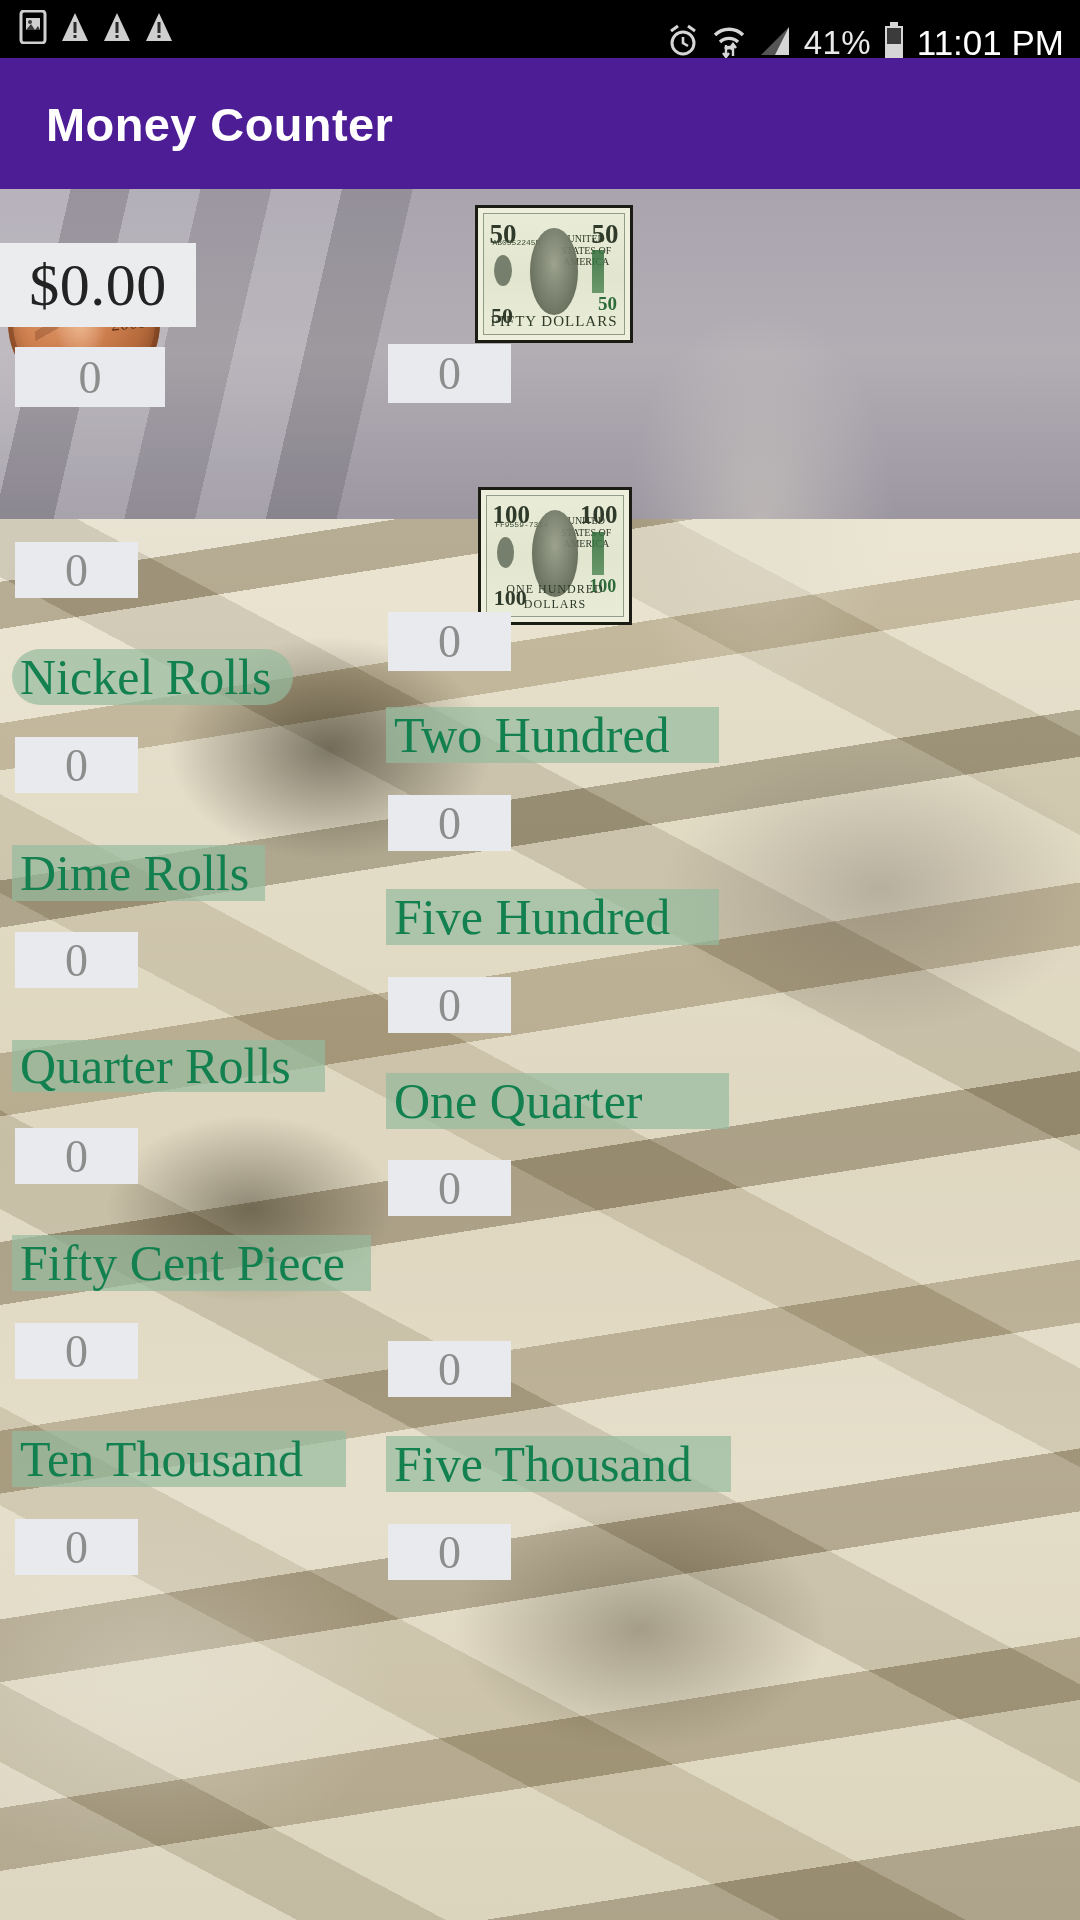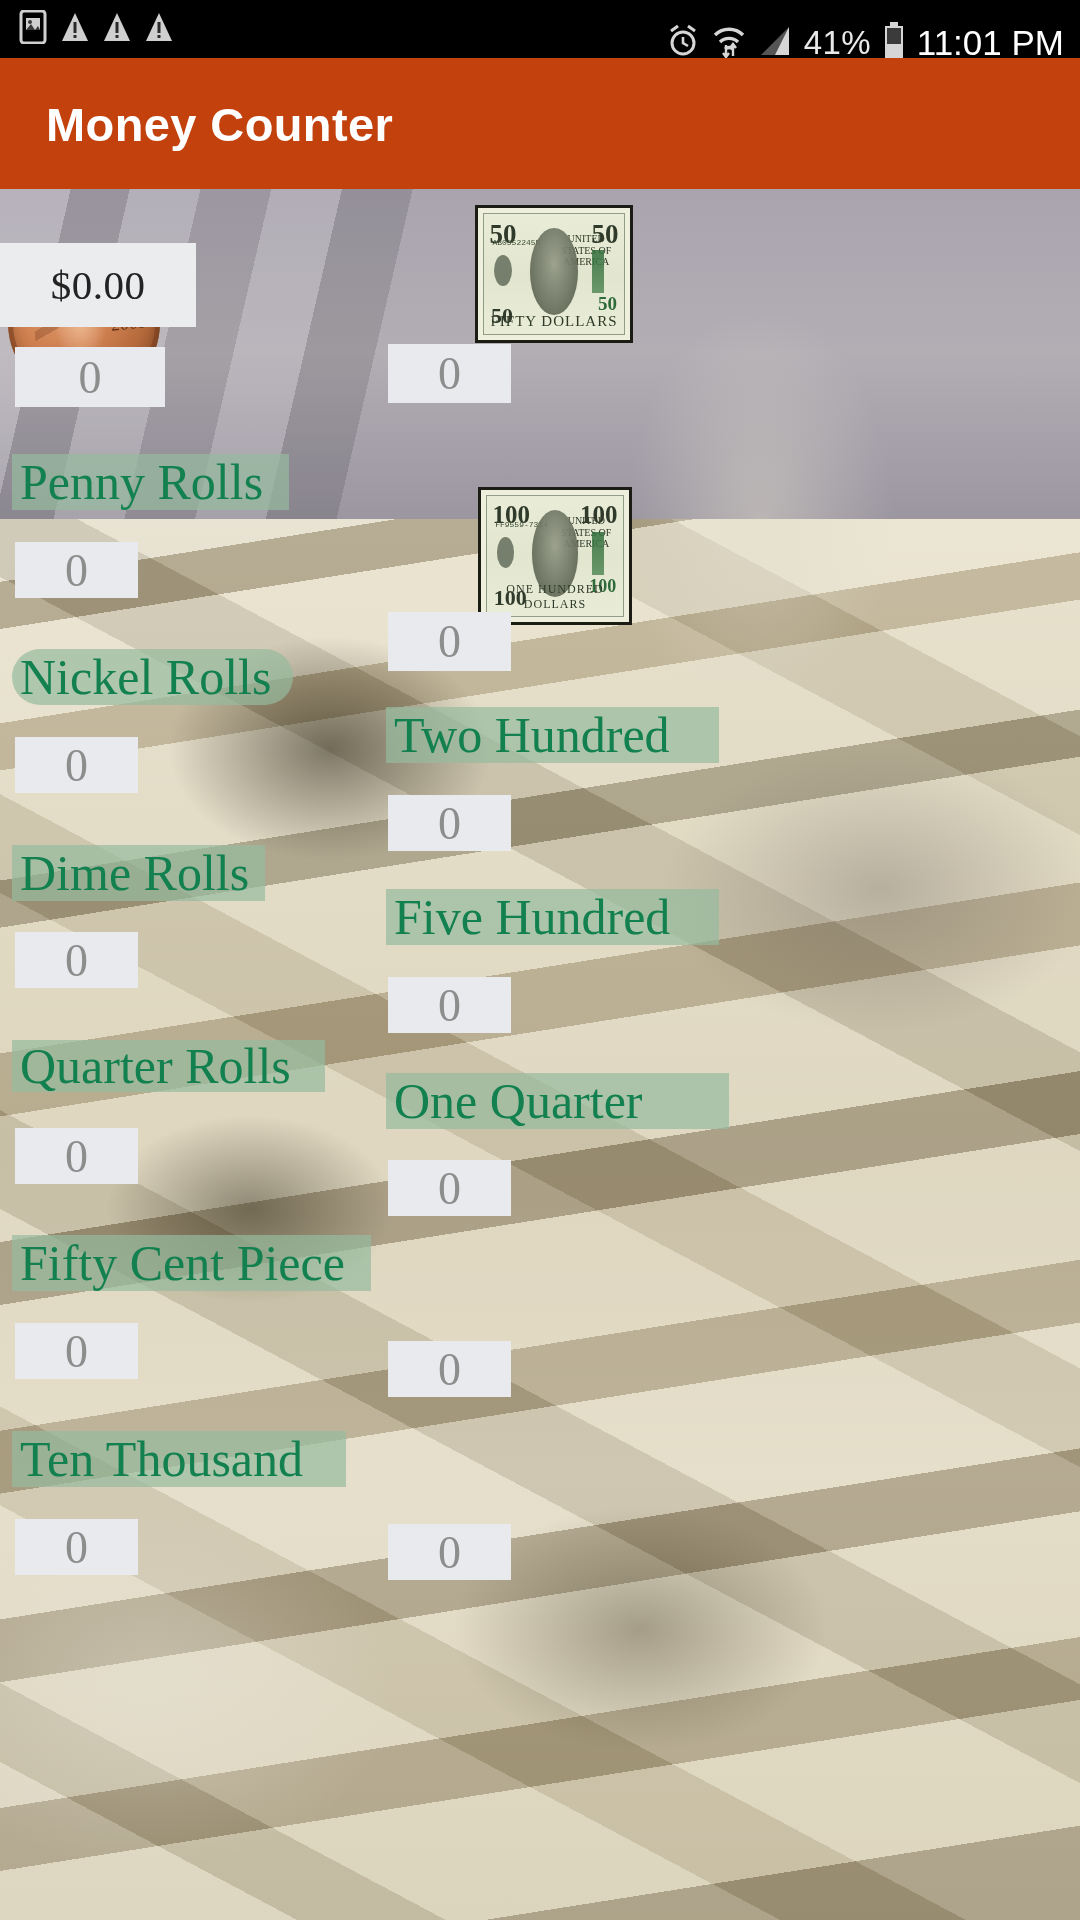--- a/index.html
+++ b/index.html
@@ -19,21 +19,21 @@
   .sb-left{display:flex;align-items:center;gap:12px;padding-left:18px;}
   .sb-right{display:flex;align-items:center;gap:12px;margin-left:auto;padding-right:16px;margin-top:28px;}
   .sb-ico{display:block;}
   .sb-txt{font-size:33px;letter-spacing:.3px;color:#e9e9e9;
           font-family:"Liberation Sans",sans-serif;}
   .sb-time{font-size:35px;color:#fff;}
 
   
   .titlebar{
     position:absolute;left:0;top:58px;width:1080px;height:131px;
-    background:#c2410c;
+    background:#4c1d95;
   }
   .titlebar .title{
     position:absolute;left:46px;top:50%;transform:translateY(-50%);
     color:#fff;font-size:47px;font-weight:bold;letter-spacing:.4px;
     font-family:"Liberation Sans",sans-serif;white-space:nowrap;
   }
 
   
   .content{
     position:absolute;left:0;top:189px;width:1080px;height:1731px;
@@ -73,21 +73,21 @@
       radial-gradient(ellipse 260px 170px at 640px 1440px, rgba(50,42,22,.35), transparent 72%),
       radial-gradient(ellipse 300px 200px at 880px 700px, rgba(120,112,104,.40), transparent 72%),
       radial-gradient(ellipse 190px 300px at 760px 330px, rgba(225,220,205,.45), transparent 70%),
       radial-gradient(ellipse 340px 250px at 150px 1500px, rgba(230,226,214,.40), transparent 72%);
   }
 
   
   .total-field{
     position:absolute;left:0;top:54px;width:196px;height:84px;
     background:#ebecee;display:flex;align-items:center;justify-content:center;
-    font-family:"Liberation Serif",serif;font-size:41px;color:#232323;
+    font-family:"Liberation Serif",serif;font-size:60px;color:#232323;
     letter-spacing:.5px;
   }
 
   
   .coin{
     position:absolute;left:8px;top:58px;width:152px;height:152px;border-radius:50%;
     background:
       radial-gradient(circle at 36% 32%, #e6a478 0%, #cf8050 38%, #b56a3c 62%, #8d4b28 88%, #5e3018 100%);
     box-shadow:inset 0 0 0 5px rgba(120,62,30,.55), inset 0 0 16px rgba(60,28,10,.45);
     overflow:hidden;
@@ -289,21 +289,20 @@
         <span class="por"></span>
         <span class="strip"></span>
         <span class="cBL">100</span>
         <span class="cBR">100</span>
         <span class="word">ONE HUNDRED DOLLARS</span>
       </div>
     </div>
 
     <div class="num-field" style="left:15px;top:158px;width:150px;height:60px;">0</div>
 
-    <div class="lbl" style="left:12px;top:265px;width:277px;height:56px;">Penny Rolls</div>
     <div class="num-field" style="left:15px;top:353px;width:123px;height:56px;">0</div>
 
     <div class="lbl" style="left:12px;top:460px;width:281px;height:56px;border-radius:28px;">Nickel Rolls</div>
     <div class="num-field" style="left:15px;top:548px;width:123px;height:56px;">0</div>
 
     <div class="lbl" style="left:12px;top:656px;width:253px;height:56px;">Dime Rolls</div>
     <div class="num-field" style="left:15px;top:743px;width:123px;height:56px;">0</div>
 
     <div class="lbl" style="left:12px;top:851px;width:313px;height:52px;">Quarter Rolls</div>
     <div class="num-field" style="left:15px;top:939px;width:123px;height:56px;">0</div>
@@ -322,16 +321,17 @@
     <div class="num-field" style="left:388px;top:606px;width:123px;height:56px;">0</div>
 
     <div class="lbl" style="left:386px;top:700px;width:333px;height:56px;">Five Hundred</div>
     <div class="num-field" style="left:388px;top:788px;width:123px;height:56px;">0</div>
 
     <div class="lbl" style="left:386px;top:884px;width:343px;height:56px;">One Quarter</div>
     <div class="num-field" style="left:388px;top:971px;width:123px;height:56px;">0</div>
 
     <div class="num-field" style="left:388px;top:1152px;width:123px;height:56px;">0</div>
 
+    <div class="lbl" style="left:386px;top:1247px;width:345px;height:56px;">Five Thousand</div>
     <div class="num-field" style="left:388px;top:1335px;width:123px;height:56px;">0</div>
 
   </div>
 </div>
 
 </body></html>

